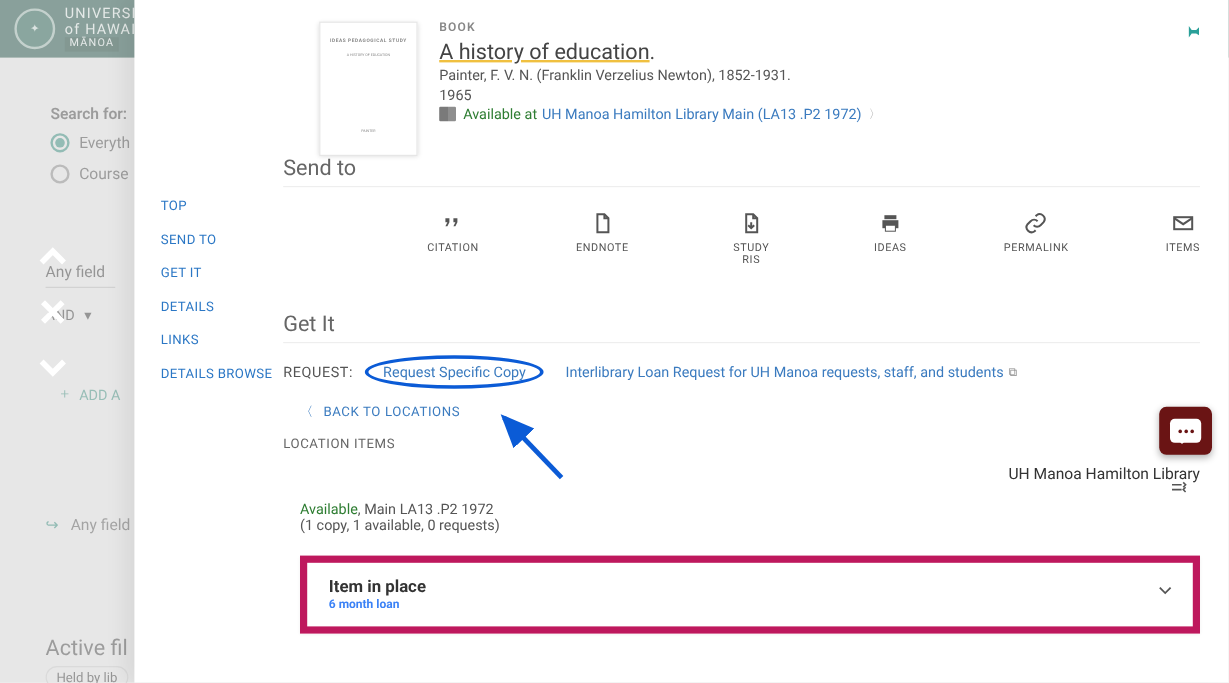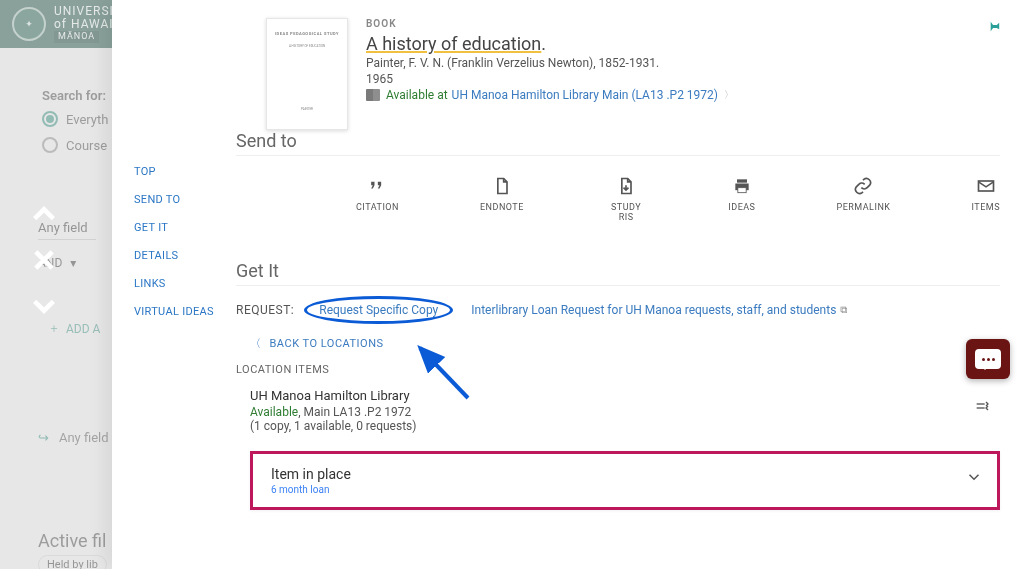--- a/index.html
+++ b/index.html
@@ -66,28 +66,28 @@
   .req-line .lbl2 { color:#555; letter-spacing:0.5px; margin-right:10px; }
   .req-line a { color:#3b7bbf; text-decoration:none; margin-right:18px; cursor:pointer; display:inline-flex; align-items:center; }
   .circled { border:3px solid #0b5bd6; border-radius:50%/50%; padding:4px 12px; }
   .ext-ic { margin-left:4px; font-size:10px; color:#888; }
 
   .back { font-size:11px; color:#3b7bbf; letter-spacing:0.5px; margin:8px 0 12px 14px; display:flex; align-items:center; cursor:pointer; }
   .back .chev2 { margin-right:8px; }
 
   .loc-h { font-size:11px; color:#666; letter-spacing:0.5px; margin:6px 0 8px 0; }
   .holding { padding:4px 0 12px 14px; font-size:13px; position:relative; }
-  .holding .libname { color:#333; margin-bottom:2px; }
+  .holding .libname { color:#333; margin-bottom:14px;text-align:right; }
   .holding .status { font-size:12px; }
   .holding .status .ok { color:#2e7d32; }
   .holding .cn { color:#555; }
   .holding .copies { font-size:12px; color:#555; }
   .sort-ic { position:absolute; right:10px; top:14px; color:#555; font-size:14px; cursor:pointer; }
 
-  .item-card { margin:6px 0 0 14px; border:3px solid #be185d; box-shadow:0 1px 3px rgba(0,0,0,0.06); padding:12px 36px 12px 18px; position:relative; cursor:pointer; }
+  .item-card { margin:6px 0 0 14px; border:6px solid #be185d; box-shadow:0 1px 3px rgba(0,0,0,0.06); padding:12px 36px 12px 18px; position:relative; cursor:pointer;font-weight:bold; }
   .item-card .st { font-size:14px; color:#333; margin-bottom:2px; }
   .item-card .pol { font-size:10px; color:#3b82f6; }
   .item-card .exp { position:absolute; right:14px; top:14px; color:#555; }
 
   
   .arrow-svg { position:absolute; left:408px; top:338px; pointer-events:none; }
 
   
   .chev-col { position:absolute; left:30px; top:200px; display:flex; flex-direction:column; align-items:center; gap:18px; }
   .chev-col .up,.chev-col .down { width:28px; height:28px; }
@@ -170,21 +170,21 @@
 </div>
 
 <div class="record">
 
   <div class="rec-nav">
     <a>TOP</a>
     <a>SEND TO</a>
     <a>GET IT</a>
     <a>DETAILS</a>
     <a>LINKS</a>
-    <a>VIRTUAL IDEAS</a>
+    <a>DETAILS BROWSE</a>
   </div>
 
   <div class="rec-main">
 
     <div class="thumb">
       <div class="t1">IDEAS PEDAGOGICAL STUDY</div>
       <div class="t2">A HISTORY OF EDUCATION</div>
       <div class="t3">PAINTER</div>
     </div>
 

